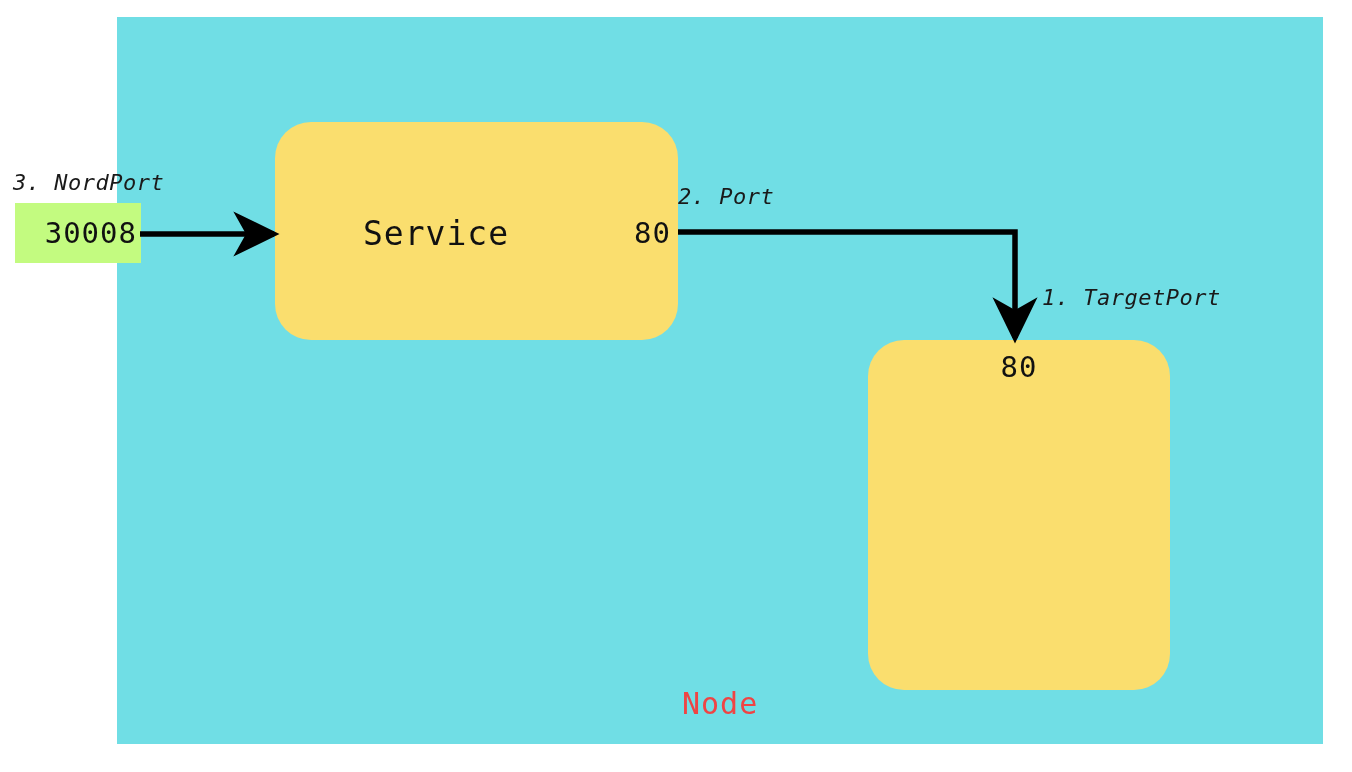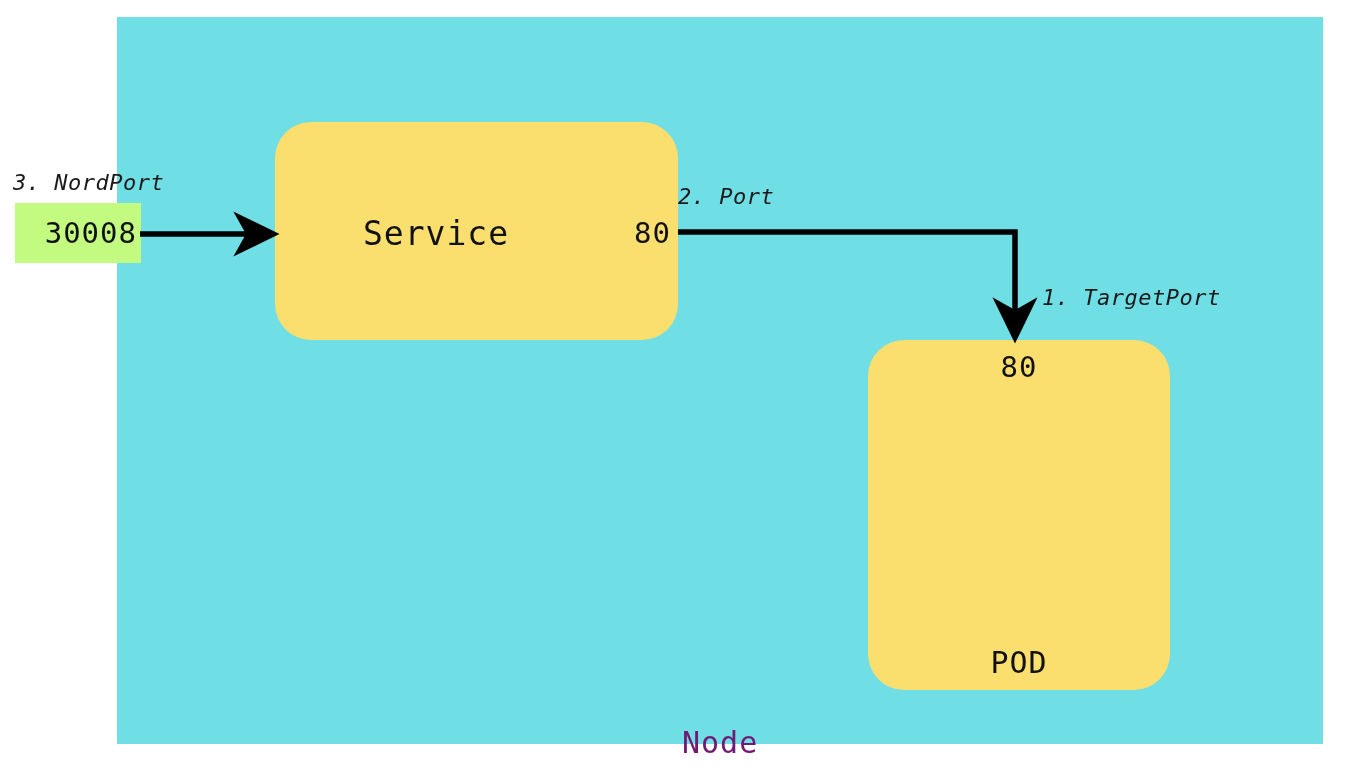--- a/index.html
+++ b/index.html
@@ -26,23 +26,22 @@
     width: 1206px;
     height: 727px;
     background: #70DEE5;
   }
   .node-label {
     position: absolute;
     left: 682px;
     top: 686px;
     font-size: 30px;
     letter-spacing: 1px;
-    color: #701a75;
+    color: #ef4444;
     white-space: nowrap;
-    margin-top: 39px;
   }
 
   
   .svc-box {
     position: absolute;
     left: 275px;
     top: 122px;
     width: 403px;
     height: 218px;
     background: #FADE6E;
@@ -147,21 +146,20 @@
 <div id="canvas">
 
   <div class="node-box"></div>
 
   <div class="svc-box"></div>
   <div class="svc-label">Service</div>
   <div class="svc-port">80</div>
 
   <div class="pod-box"></div>
   <div class="pod-port">80</div>
-  <div class="pod-label">POD</div>
 
   <div class="node-label">Node</div>
 
   <div class="nodeport-badge"></div>
   <div class="nodeport-value">30008</div>
 
   <div class="annot annot-nodeport">3. NordPort</div>
   <div class="annot annot-port">2. Port</div>
   <div class="annot annot-target">1. TargetPort</div>
 

